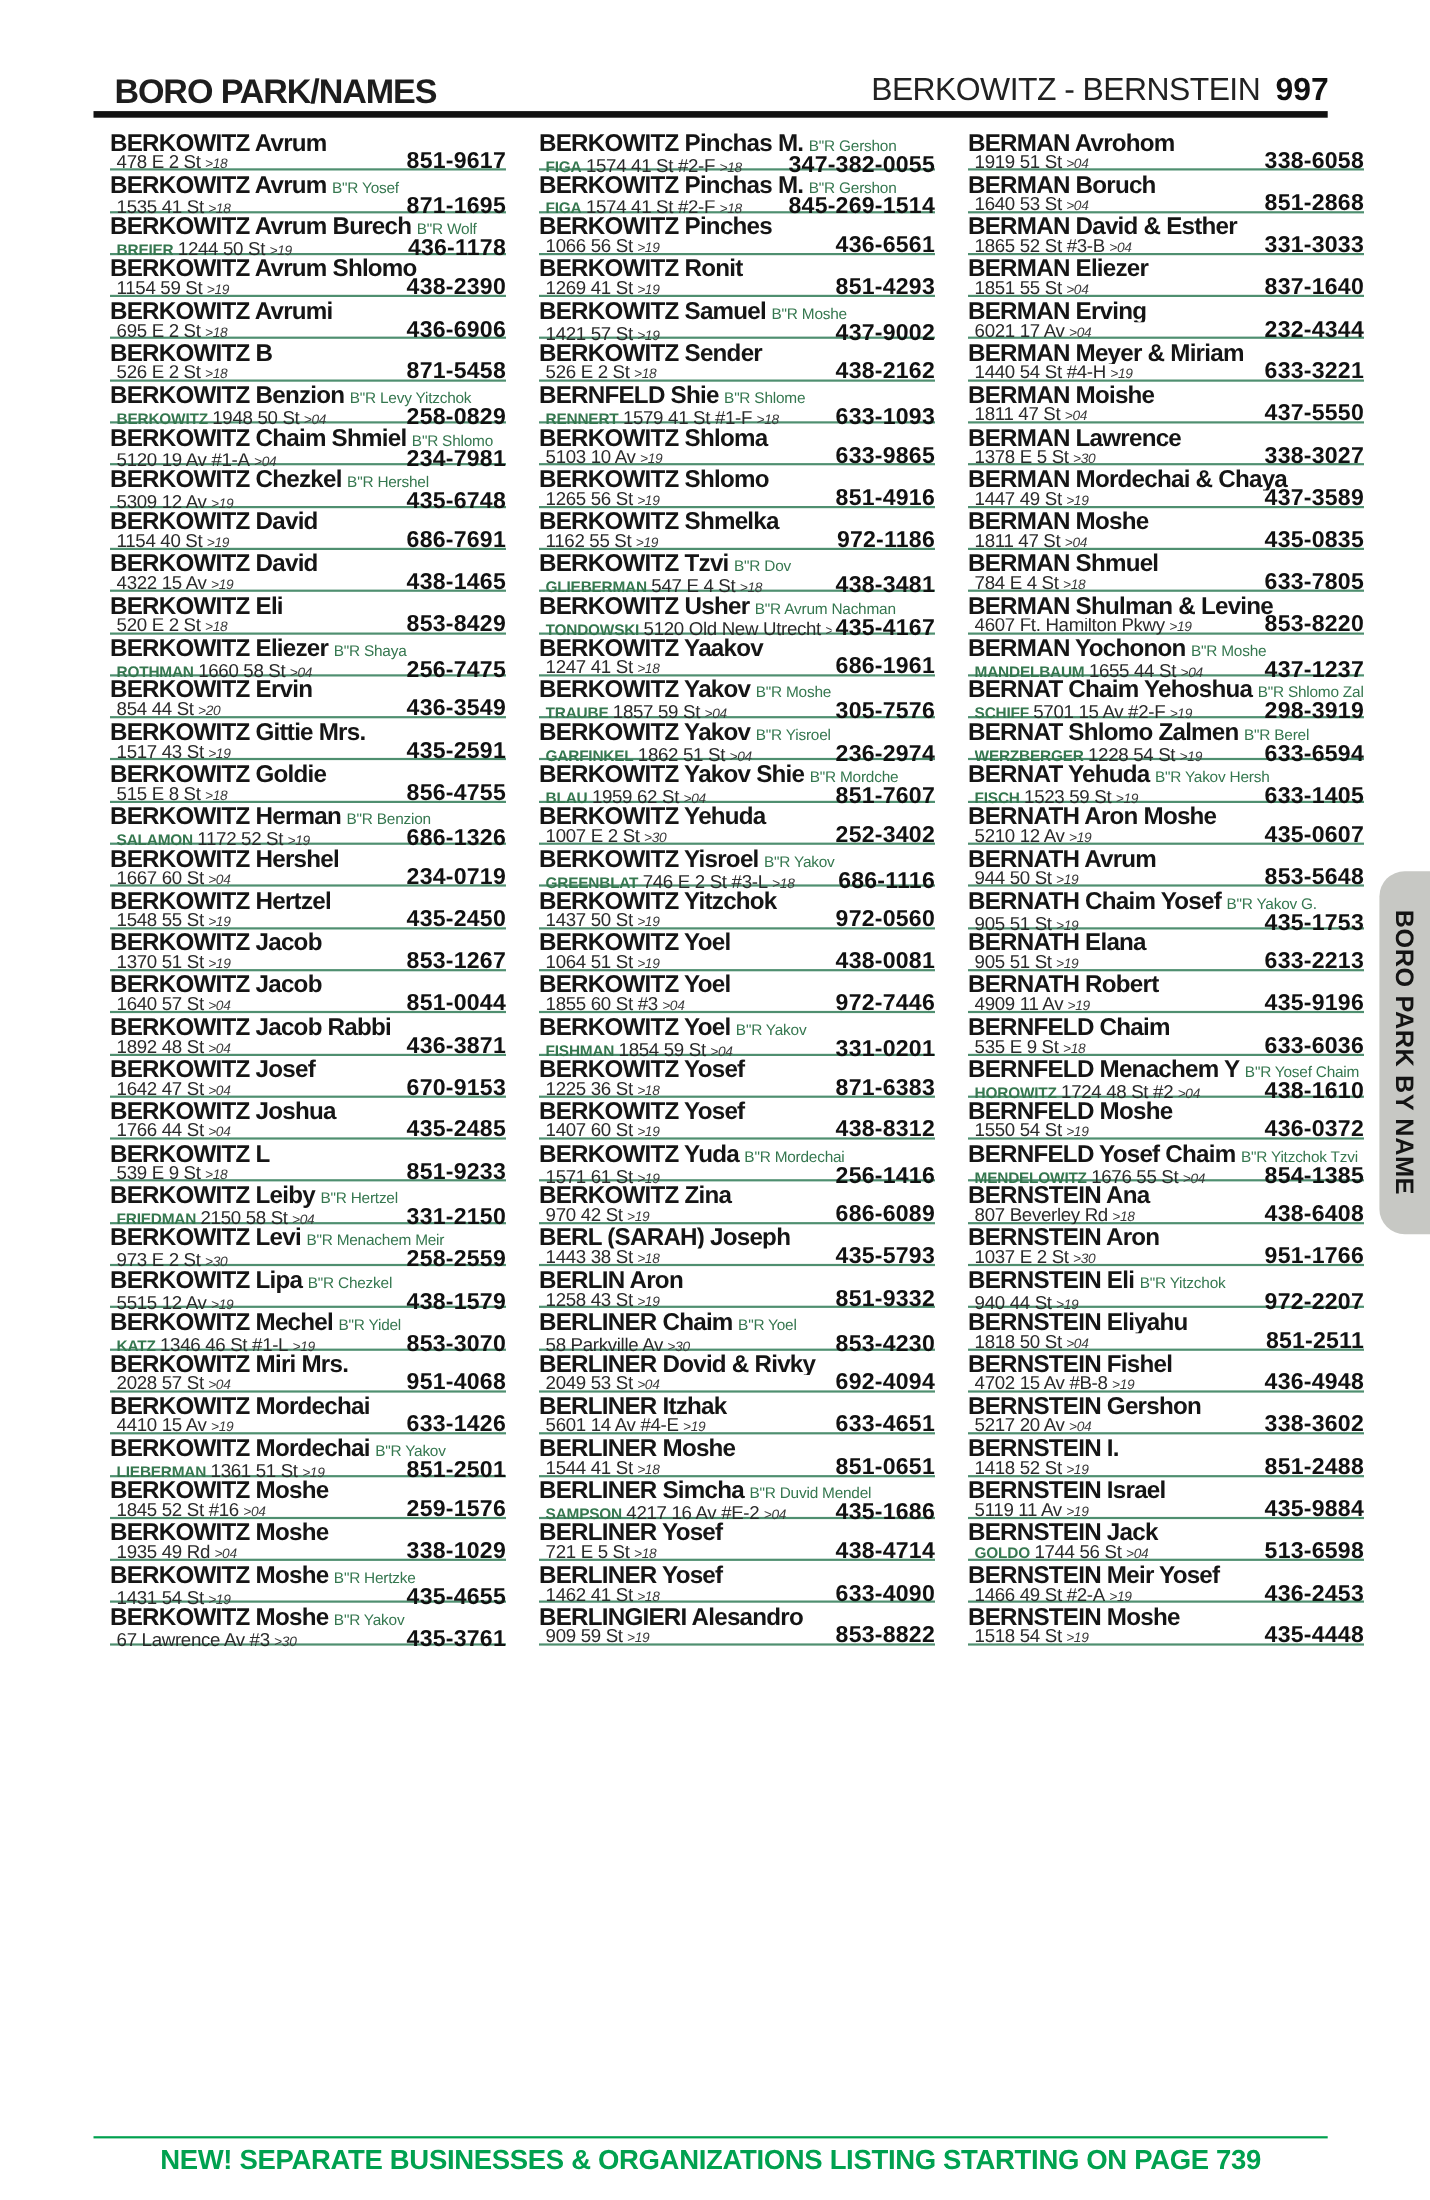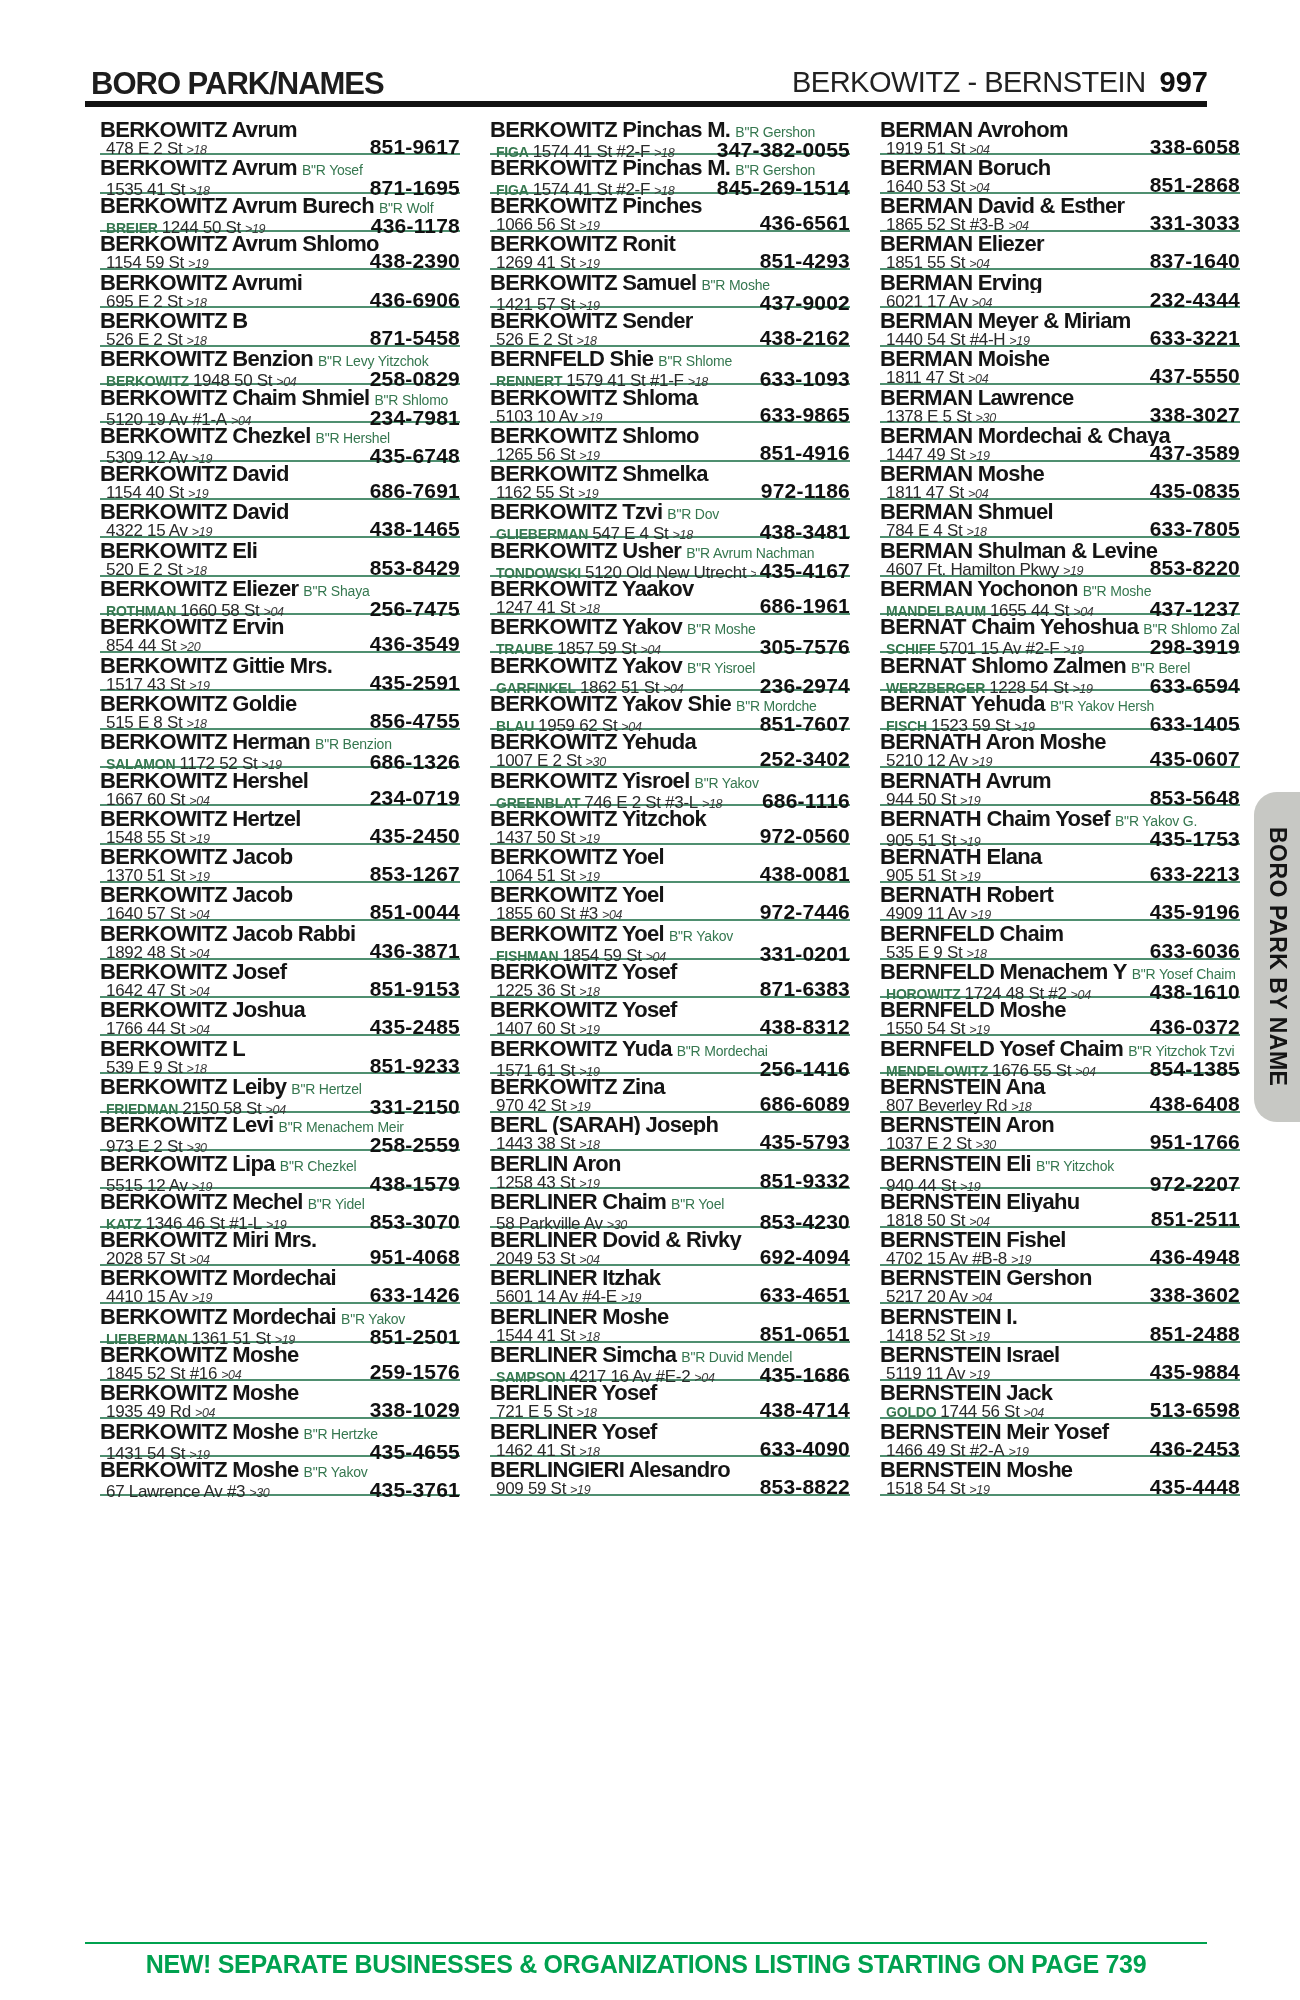--- a/index.html
+++ b/index.html
@@ -5,21 +5,21 @@
   html,body{margin:0;padding:0;}
   body{
     width:1300px;height:2000px;background:#ffffff;
     font-family:"Liberation Sans",sans-serif;
     position:relative;overflow:hidden;color:#161616;
   }
   .page{position:absolute;inset:0;}
 
   
   .hdr-left{
-    position:absolute;left:91px;top:66px;
+    position:absolute;left:104px;top:66px;
     font-size:31px;font-weight:bold;letter-spacing:-1px;color:#1d1d1d;
     white-space:nowrap;
   }
   .hdr-right{
     position:absolute;right:92px;top:66px;
     font-size:29px;font-weight:400;color:#222;
     white-space:nowrap;letter-spacing:-0.5px;
   }
   .hdr-right .pageno{font-weight:bold;margin-left:14px;color:#111;letter-spacing:0;}
   .top-rule{
@@ -352,21 +352,21 @@
   </div>
 
   <div class="entry">
     <div class="l1">
       <span class="nm">BERKOWITZ Josef</span>
     </div>
     <div class="l2">
       <span class="ad">
         <span class="addr">1642 47 St</span><span class="zip">&gt;04</span>
       </span>
-      <span class="ph">851-9153</span>
+      <span class="ph">670-9153</span>
     </div>
   </div>
 
   <div class="entry">
     <div class="l1">
       <span class="nm">BERKOWITZ Joshua</span>
     </div>
     <div class="l2">
       <span class="ad">
         <span class="addr">1766 44 St</span><span class="zip">&gt;04</span>

